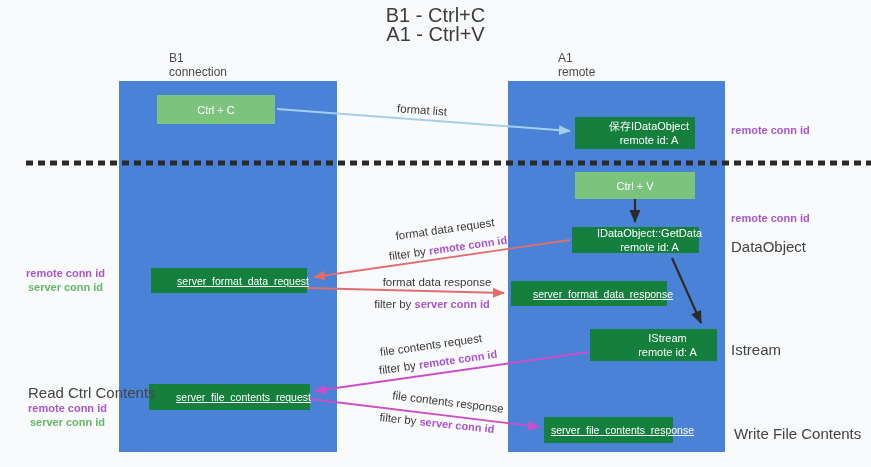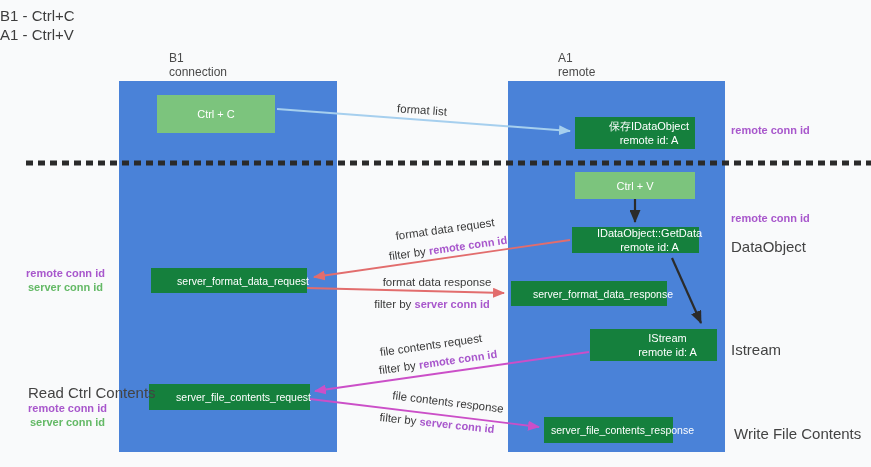--- a/index.html
+++ b/index.html
@@ -8,22 +8,22 @@
     position: relative;
     width: 871px;
     height: 467px;
     background: #f9fafb;
     font-family: "Liberation Sans", sans-serif;
     overflow: hidden;
   }
   .abs { position: absolute; }
   .title {
     left: 0; right: 0; top: 6px;
-    text-align: left;
-    font-size: 15px;
+    text-align: center;
+    font-size: 20px;
     line-height: 19px;
     color: #3d3d3d;
   }
   .col-header {
     text-align: left;
     font-size: 12px;
     line-height: 14px;
     color: #4a4a4a;
   }
   .column {
@@ -35,21 +35,21 @@
     display: flex;
     flex-direction: column;
     align-items: center;
     justify-content: center;
     font-size: 11px;
     line-height: 14px;
     white-space: nowrap;
   }
   .box.green { background: #7cc47d; }
   .box.orange { background: #15803d; padding-left: 28px; }
-  .box.small { font-size: 10.5px; }
+  .box.small { font-size: 10.5px; text-decoration: underline; }
   svg.overlay {
     position: absolute;
     left: 0; top: 0;
     width: 871px; height: 467px;
     pointer-events: none;
   }
   .edge-label {
     position: absolute;
     white-space: nowrap;
     font-size: 11.5px;
@@ -114,21 +114,21 @@
 
     <line x1="570" y1="240" x2="314" y2="277" stroke="#e26d6d" stroke-width="1.8" marker-end="url(#ah-red)"></line>
 
     <line x1="307" y1="288" x2="504" y2="293" stroke="#e26d6d" stroke-width="1.8" marker-end="url(#ah-red)"></line>
 
     <line x1="589" y1="352" x2="315" y2="391" stroke="#cb4fc8" stroke-width="1.8" marker-end="url(#ah-magenta)"></line>
 
     <line x1="310" y1="399" x2="539" y2="427" stroke="#cb4fc8" stroke-width="1.8" marker-end="url(#ah-magenta)"></line>
   </svg>
 
-  <div class="abs box green" style="left:157px; top:95px; width:118px; height:38px;">
+  <div class="abs box green" style="left:157px; top:95px; width:118px; height:29px;">
     <div>Ctrl + C</div>
   </div>
 
   <div class="abs box orange" style="left:575px; top:117px; width:120px; height:32px;">
     <div>保存IDataObject</div>
     <div>remote id: A</div>
   </div>
 
   <div class="abs box green" style="left:575px; top:172px; width:120px; height:27px;align-items:center;">
     <div>Ctrl + V</div>

